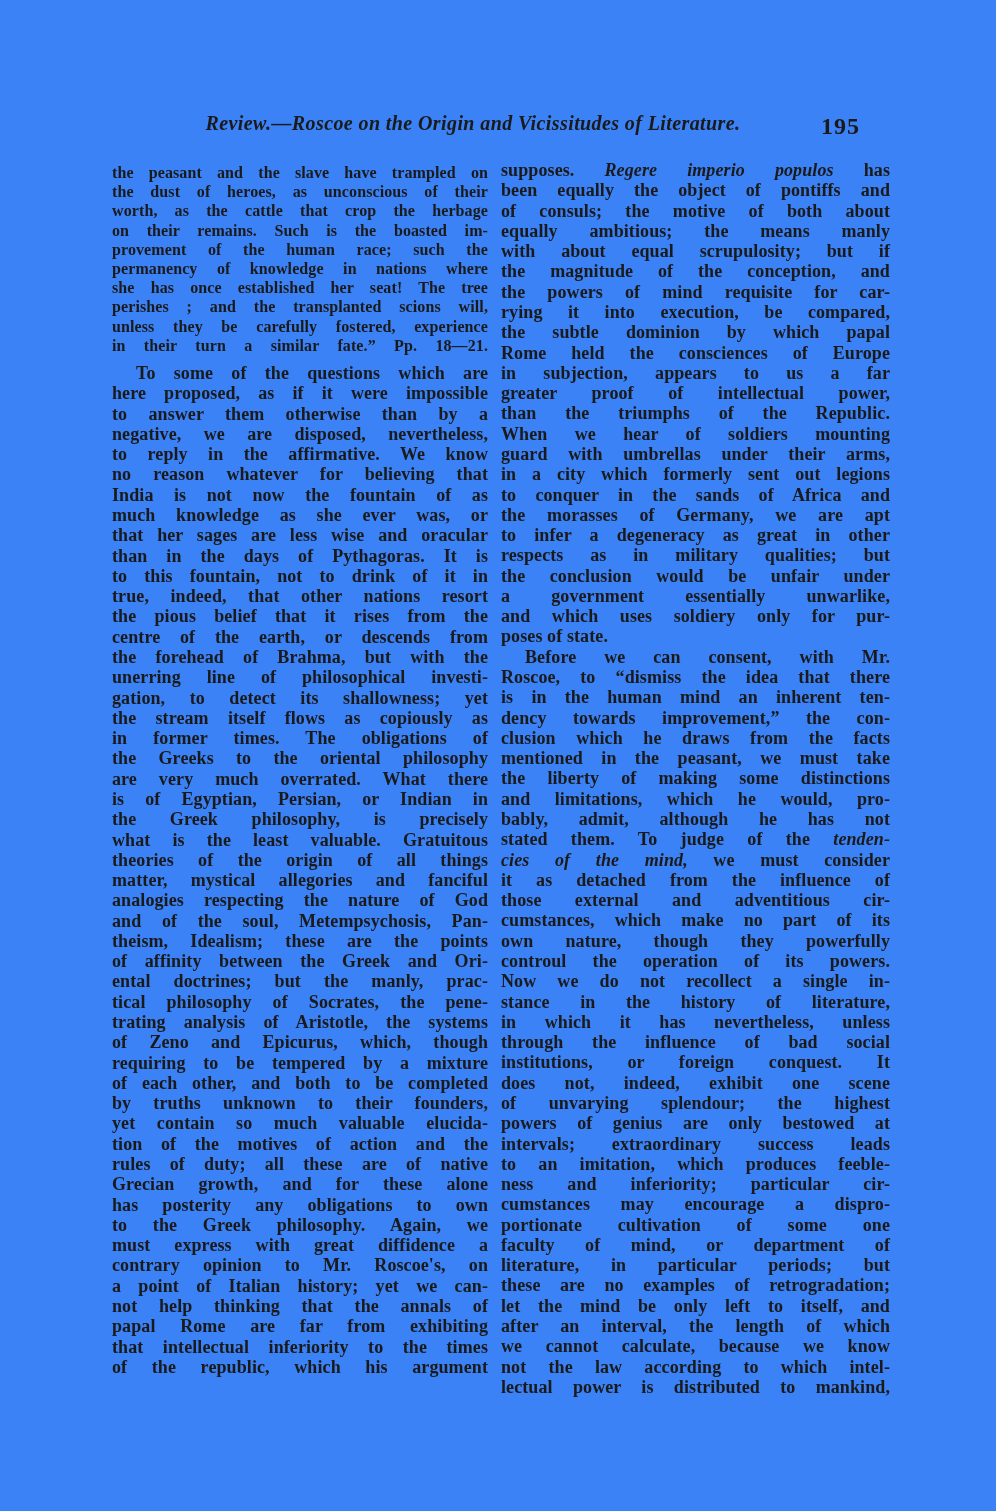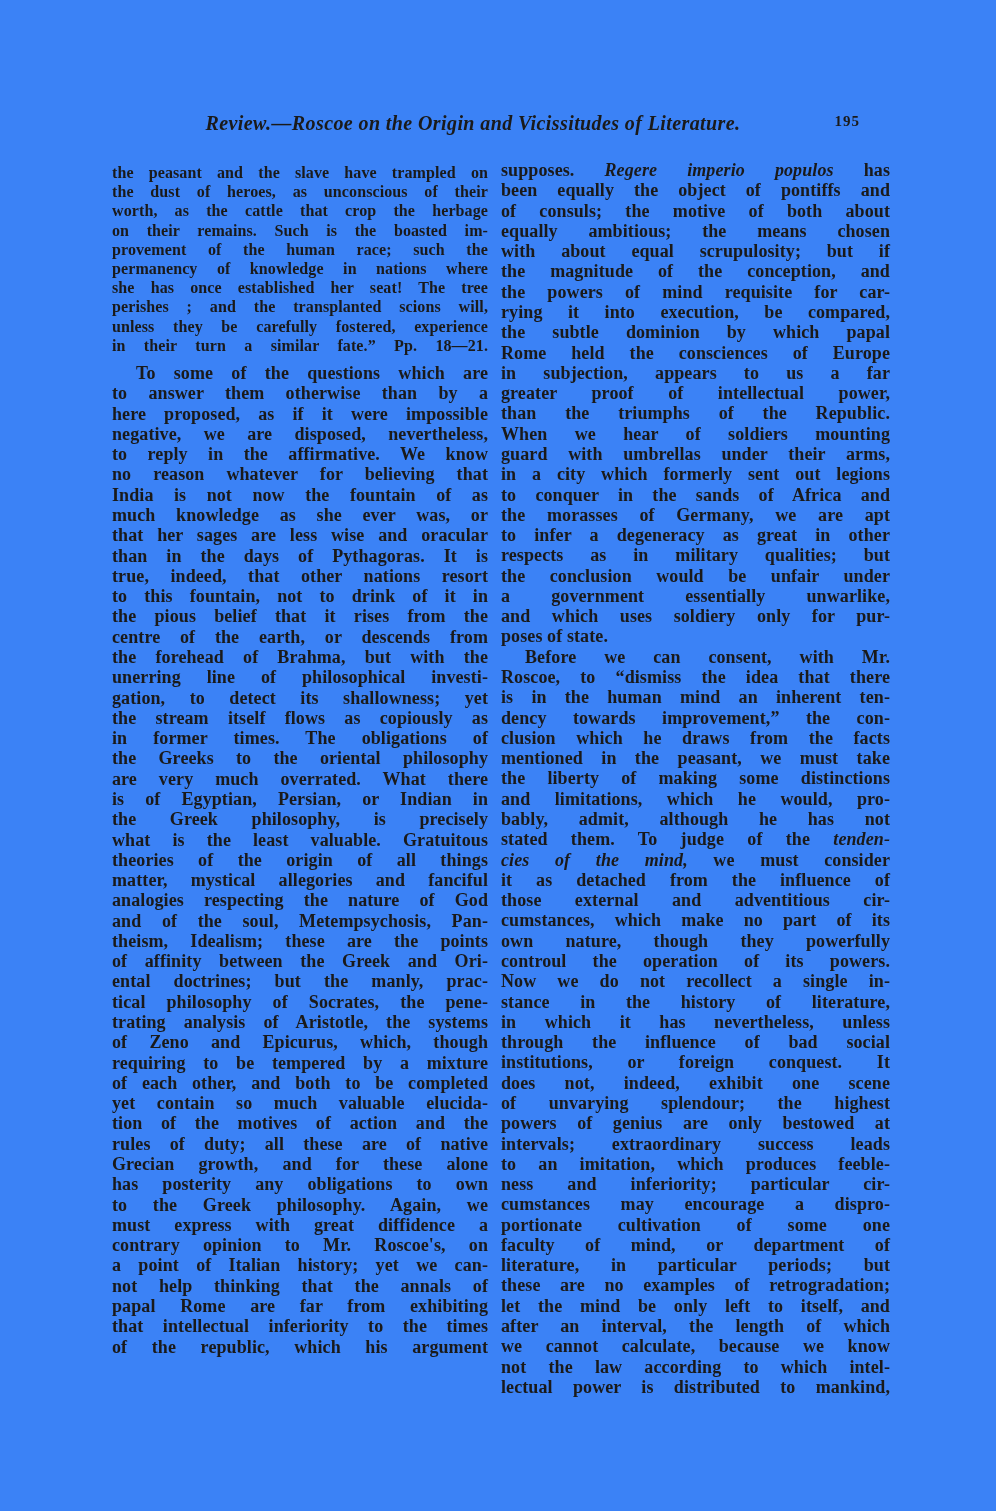--- a/index.html
+++ b/index.html
@@ -26,21 +26,21 @@
     font-weight: bold;
     font-size: 20px;
     letter-spacing: 0.4px;
     transform: translateX(-28px);
     white-space: nowrap;
   }
   .page-number {
     position: absolute;
     right: 30px;
     top: 1px;
-    font-size: 15px;
+    font-size: 24px;
     font-weight: bold;
     letter-spacing: 1px;
   }
   .col {
     position: absolute;
     font-weight: bold;
   }
   .col-left  { left: 112px; top: 163px; width: 376px; }
   .col-right { left: 501px; top: 160px; width: 389px; }
   .line {
@@ -81,31 +81,31 @@
         <div class="line">on their remains. Such is the boasted im-</div>
         <div class="line">provement of the human race; such the</div>
         <div class="line">permanency of knowledge in nations where</div>
         <div class="line">she has once established her seat! The tree</div>
         <div class="line">perishes ; and the transplanted scions will,</div>
         <div class="line">unless they be carefully fostered, experience</div>
         <div class="line">in their turn a similar fate.” Pp. 18—21.</div>
       </div>
     <div class="body-block">
         <div class="line indent">To some of the questions which are</div>
+        <div class="line">here proposed, as if it were impossible</div>
         <div class="line">to answer them otherwise than by a</div>
-        <div class="line">here proposed, as if it were impossible</div>
         <div class="line">negative, we are disposed, nevertheless,</div>
         <div class="line">to reply in the affirmative. We know</div>
         <div class="line">no reason whatever for believing that</div>
         <div class="line">India is not now the fountain of as</div>
         <div class="line">much knowledge as she ever was, or</div>
         <div class="line">that her sages are less wise and oracular</div>
         <div class="line">than in the days of Pythagoras. It is</div>
+        <div class="line">to this fountain, not to drink of it in</div>
         <div class="line">true, indeed, that other nations resort</div>
-        <div class="line">to this fountain, not to drink of it in</div>
         <div class="line">the pious belief that it rises from the</div>
         <div class="line">centre of the earth, or descends from</div>
         <div class="line">the forehead of Brahma, but with the</div>
         <div class="line">unerring line of philosophical investi-</div>
         <div class="line">gation, to detect its shallowness; yet</div>
         <div class="line">the stream itself flows as copiously as</div>
         <div class="line">in former times. The obligations of</div>
         <div class="line">the Greeks to the oriental philosophy</div>
         <div class="line">are very much overrated. What there</div>
         <div class="line">is of Egyptian, Persian, or Indian in</div>
@@ -116,20 +116,21 @@
         <div class="line">analogies respecting the nature of God</div>
         <div class="line">and of the soul, Metempsychosis, Pan-</div>
         <div class="line">theism, Idealism; these are the points</div>
         <div class="line">of affinity between the Greek and Ori-</div>
         <div class="line">ental doctrines; but the manly, prac-</div>
         <div class="line">tical philosophy of Socrates, the pene-</div>
         <div class="line">trating analysis of Aristotle, the systems</div>
         <div class="line">of Zeno and Epicurus, which, though</div>
         <div class="line">requiring to be tempered by a mixture</div>
         <div class="line">of each other, and both to be completed</div>
+        <div class="line">by truths unknown to their founders,</div>
         <div class="line">yet contain so much valuable elucida-</div>
         <div class="line">tion of the motives of action and the</div>
         <div class="line">rules of duty; all these are of native</div>
         <div class="line">Grecian growth, and for these alone</div>
         <div class="line">has posterity any obligations to own</div>
         <div class="line">to the Greek philosophy. Again, we</div>
         <div class="line">must express with great diffidence a</div>
         <div class="line">contrary opinion to Mr. Roscoe's, on</div>
         <div class="line">a point of Italian history; yet we can-</div>
         <div class="line">not help thinking that the annals of</div>
@@ -137,21 +138,21 @@
         <div class="line">that intellectual inferiority to the times</div>
         <div class="line">of the republic, which his argument</div>
       </div>
   </div>
 
   <div class="col col-right">
     <div class="body-block">
         <div class="line">supposes. <i>Regere imperio populos</i> has</div>
         <div class="line">been equally the object of pontiffs and</div>
         <div class="line">of consuls; the motive of both about</div>
-        <div class="line">equally ambitious; the means chosen</div>
+        <div class="line">equally ambitious; the means manly</div>
         <div class="line">with about equal scrupulosity; but if</div>
         <div class="line">the magnitude of the conception, and</div>
         <div class="line">the powers of mind requisite for car-</div>
         <div class="line">rying it into execution, be compared,</div>
         <div class="line">the subtle dominion by which papal</div>
         <div class="line">Rome held the consciences of Europe</div>
         <div class="line">in subjection, appears to us a far</div>
         <div class="line">greater proof of intellectual power,</div>
         <div class="line">than the triumphs of the Republic.</div>
         <div class="line">When we hear of soldiers mounting</div>

